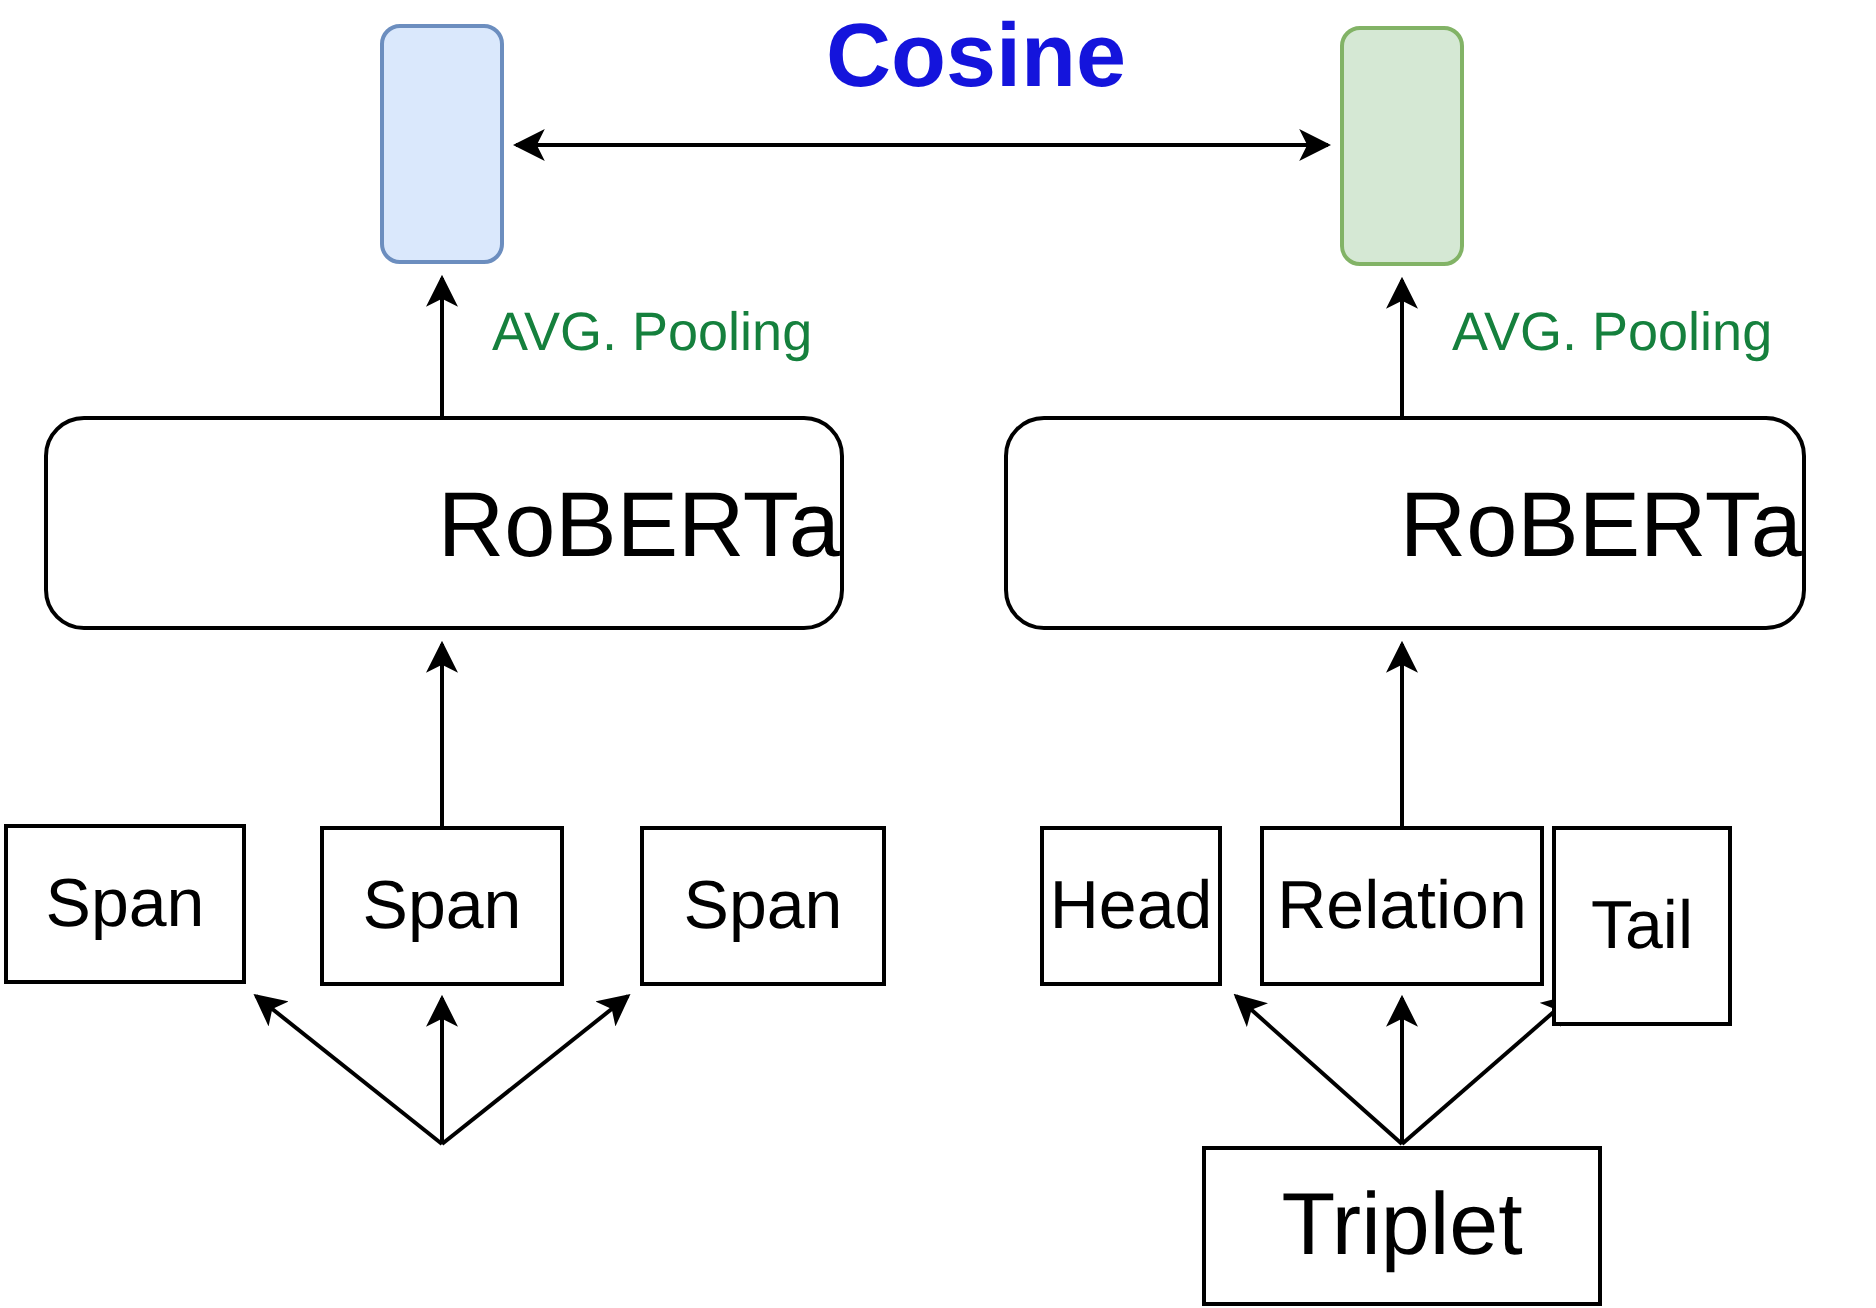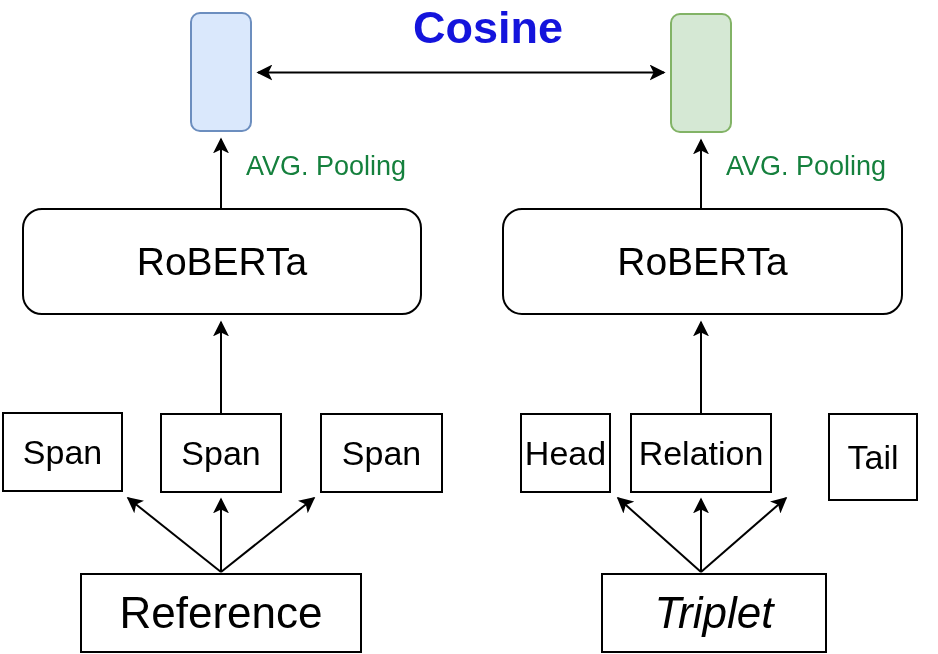--- a/index.html
+++ b/index.html
@@ -34,21 +34,21 @@
     box-sizing: border-box;
   }
   .vector--left {
     background: var(--left-vector-fill, #dae8fc);
     border: 2px solid var(--left-vector-stroke, #6c8ebf);
   }
   .vector--right {
     background: var(--right-vector-fill, #d5e8d4);
     border: 2px solid var(--right-vector-stroke, #82b366);
   }
-  .encoder { font-size: 39px; }
+  .encoder { font-size: 46px; justify-content: flex-end; }
   .token { font-size: 34px; }
   .source { font-size: 44px; }
   .label {
     position: absolute;
     color: #15803d;
     white-space: nowrap;
   }
   .label--pooling { font-size: 27px; }
   .label--cosine {
     font-size: 45px;
@@ -126,24 +126,21 @@
   <div class="box token" style="left:320px; top:413px; width:123px; height:80px;">
     <span>Span</span>
   </div>
 
   <div class="box token" style="left:630px; top:413px; width:142px; height:80px;">
     <span>Relation</span>
   </div>
   <div class="box token" style="left:520px; top:413px; width:91px; height:80px;">
     <span>Head</span>
   </div>
-  <div class="box token" style="left:828px; top:413px; width:90px; height:88px;">
+  <div class="box token" style="left:776px; top:413px; width:90px; height:100px;">
     <span>Tail</span>
   </div>
 
-  <div class="box source" style="left:80px; top:573px; width:282px; height:80px;">
-    <span>Reference</span>
-  </div>
-  <div class="box source" style="left:601px; top:573px; width:226px; height:80px;font-style:italic;">
+  <div class="box source" style="left:601px; top:573px; width:200px; height:80px;">
     <span>Triplet</span>
   </div>
 
 </div>
 
 </body></html>

